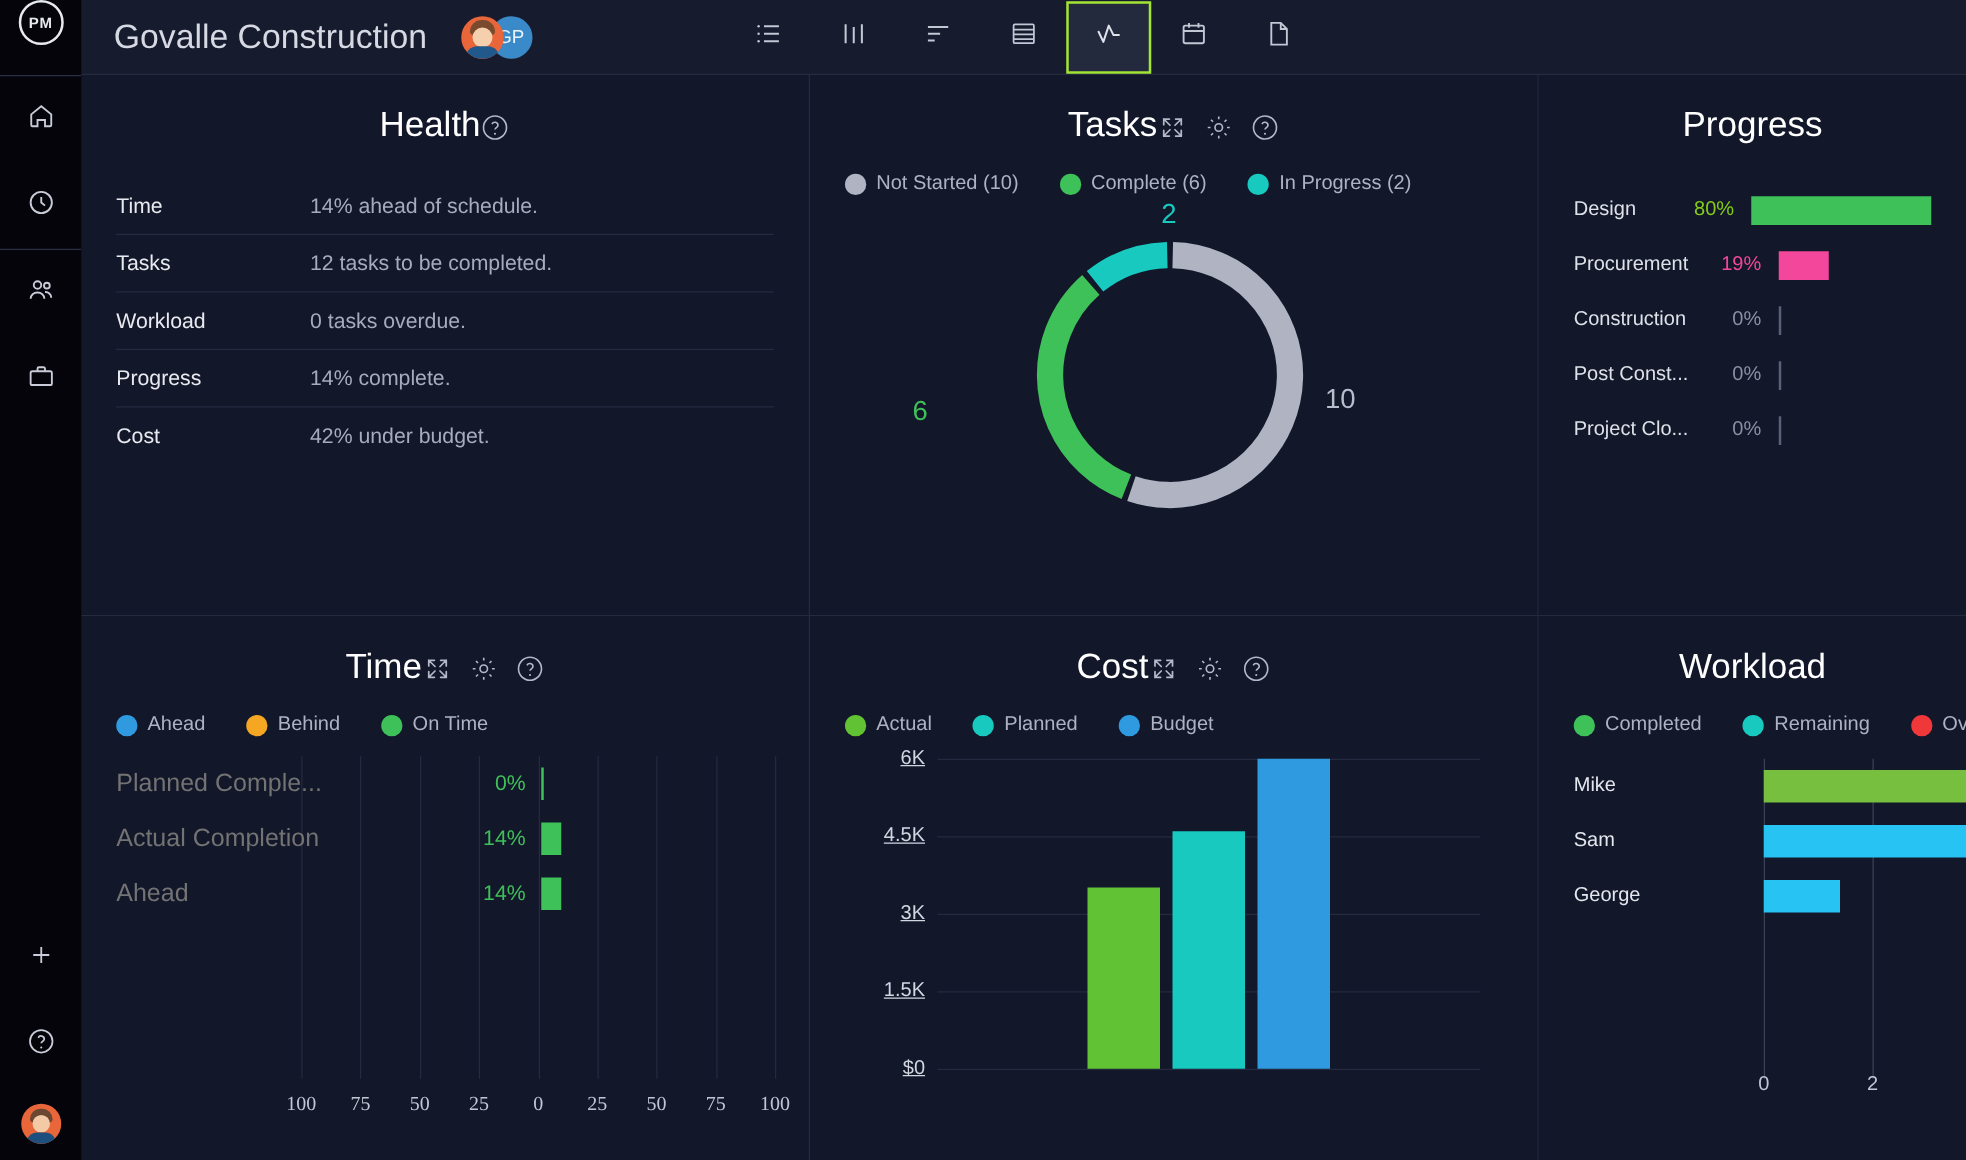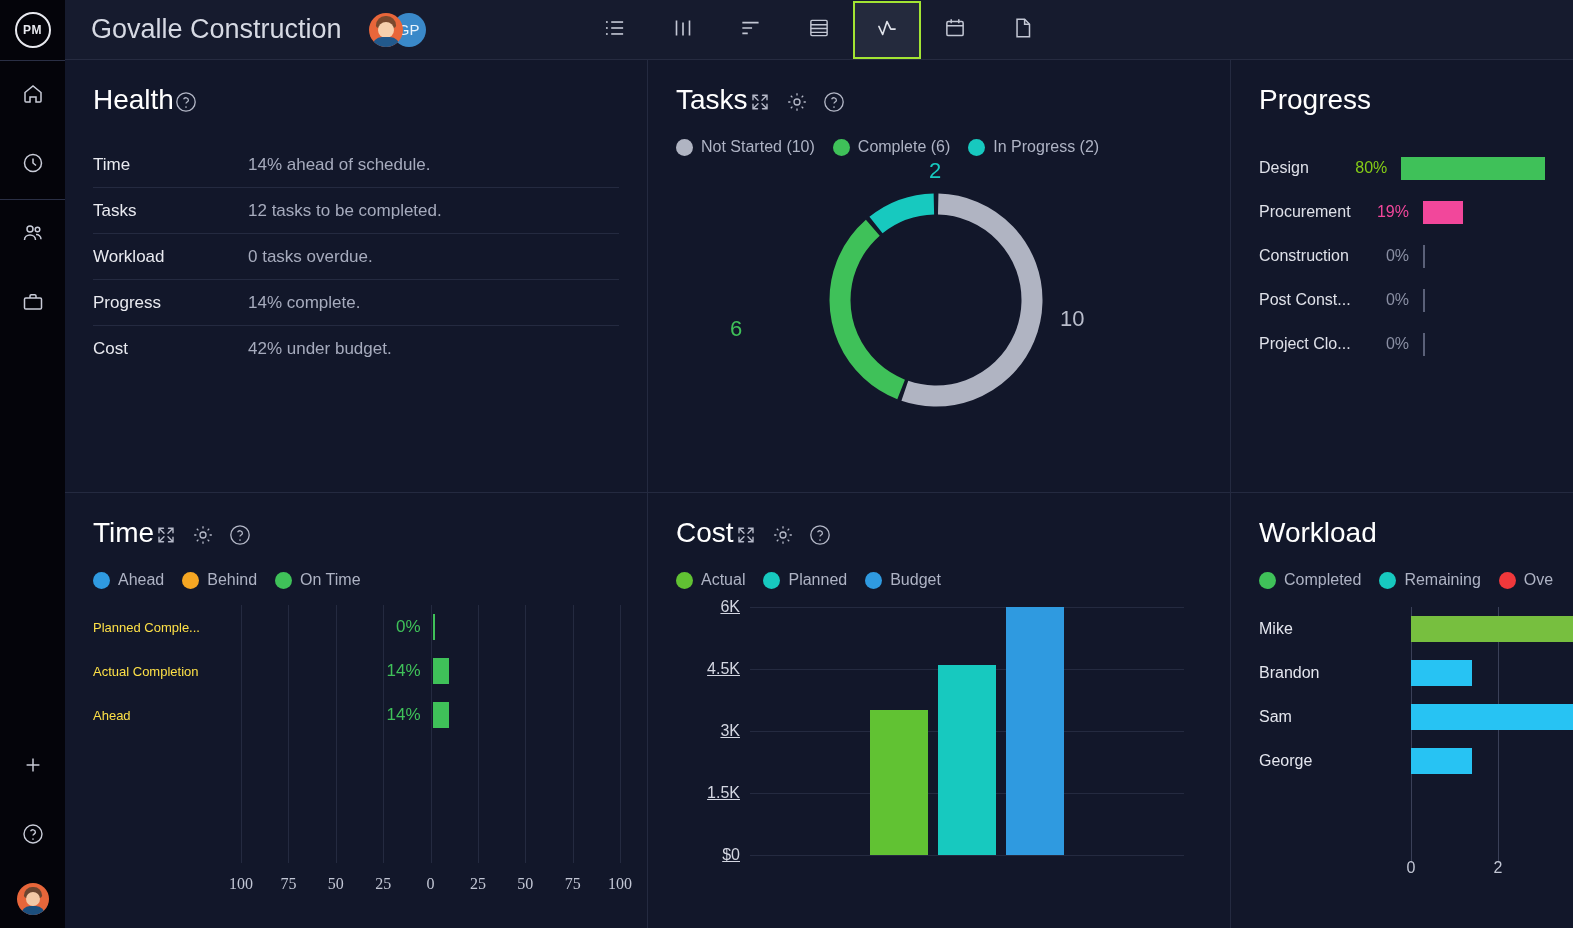--- a/index.html
+++ b/index.html
@@ -11,21 +11,21 @@
   }
   .app { position:relative; width:1573px; height:928px; display:flex; }
 
   
   .rail {
     width:65px; height:928px; background:#04040a;
     display:flex; flex-direction:column; align-items:center;
     flex:0 0 65px; position:relative; z-index:5;
   }
   .rail-logo {
-    width:65px; height:60px; display:flex; align-items:center; justify-content:center;
+    width:65px; height:60px; display:flex; justify-content:center;
   }
   .logo-circle {
     width:36px; height:36px; border:2px solid #e8e9ef; border-radius:50%;
     display:flex; align-items:center; justify-content:center;
     font-size:12px; font-weight:bold; color:#e8e9ef; letter-spacing:.5px;
   }
   .rail-group { display:flex; flex-direction:column; align-items:center; width:100%; }
   .rail-item {
     width:65px; height:69px; display:flex; align-items:center; justify-content:center;
     cursor:pointer;
@@ -86,37 +86,37 @@
     grid-template-columns:583px 583px 1fr;
     grid-template-rows:433px 1fr;
   }
   .panel {
     background:#12172a; position:relative; overflow:hidden;
     border-right:1px solid #242a40; border-bottom:1px solid #242a40;
     padding:26px 28px 0 28px;
   }
   .panel.nob { border-bottom:none; }
   .panel.nor { border-right:none; }
-  .panel-head { display:flex; align-items:flex-start; justify-content:flex-start; }
+  .panel-head { display:flex; align-items:flex-start; justify-content:center; }
   .panel-title { font-size:28px; color:#ffffff; font-weight:400; line-height:1; }
   .panel-icons { display:flex; align-items:center; gap:13px; margin-top:4px; }
   .picon { cursor:pointer; display:flex; }
 
   
   .health-rows { margin-top:28px; }
   .hrow {
     display:flex; align-items:center; height:46px;
     border-bottom:1px solid #242a40;
   }
   .hrow:last-child { border-bottom:none; }
   .hlabel { width:155px; font-size:17px; color:#e9eaf0; }
   .hval { font-size:17px; color:#a6abbd; }
 
   
-  .legend { display:flex; align-items:center; gap:18px; margin-top:24px; white-space:nowrap; }
+  .legend { display:flex; align-items:center; gap:33px; margin-top:24px; white-space:nowrap; }
   .lg { display:flex; align-items:center; gap:8px; }
   .dot { width:17px; height:17px; border-radius:50%; flex:0 0 17px; }
   .lgtxt { font-size:16px; color:#aeb3c4; }
 
   
   .donut-wrap { position:relative; margin-top:10px; height:280px; }
   .donut { position:absolute; left:140px; top:14px; }
   .dlabel { position:absolute; font-size:22px; font-weight:500; }
   .dlabel.d-top { left:253px; top:-8px; color:#17c9bf; }
   .dlabel.d-left { left:54px; top:150px; color:#3fc159; }
@@ -127,21 +127,21 @@
   .prow { display:flex; align-items:center; height:44px; }
   .pname { width:108px; font-size:16px; color:#dfe1e9; white-space:nowrap; }
   .ppct { width:56px; text-align:right; font-size:16px; padding-right:14px; }
   .pbar { height:23px; }
   .ptick { width:2px; height:23px; background:#5a6078; }
 
   
   .time-chart { position:relative; margin-top:16px; height:300px; }
   .tgrid { position:absolute; top:0; bottom:42px; width:1px; background:#242a40; }
   .trow { position:relative; height:44px; display:flex; align-items:center; }
-  .tname { width:222px; font-size:13px; color:#fde047; white-space:nowrap; overflow:hidden; }
+  .tname { width:222px; font-size:20px; color:#737373; white-space:nowrap; overflow:hidden; }
   .tpct { position:absolute; font-size:17px; text-align:right; width:60px; }
   .tbar { position:absolute; height:26px; }
   .ttick-row { position:absolute; left:0; right:0; bottom:0; height:42px; }
   .ttick { position:absolute; top:12px; font-size:16px; color:#c2c6d4; transform:translateX(-50%);font-family:Liberation Serif, serif; }
 
   
   .cost-chart { position:relative; margin-top:18px; height:300px; }
   .cgrid { position:absolute; left:74px; right:18px; height:1px; background:#242a40; }
   .cylab { position:absolute; font-size:16px; color:#d3d6e1; text-align:right; width:64px; transform:translateY(-50%);text-decoration:underline; }
   .cbar { position:absolute; bottom:0; }
@@ -575,24 +575,20 @@
             </div>
           </div>
         <div class="wl-chart" id="workload-chart">
             <div class="wgrid" style="left: 152px;"></div>
             <div class="wgrid" style="left: 239px;"></div>
             <div class="wrow">
               <div class="wname">Mike</div>
               <div class="wbar" style="left: 152px; width: 169.65px; background: rgb(119, 191, 63);"></div>
             </div>
             <div class="wrow">
-              <div class="wname">Brandon</div>
-              <div class="wbar" style="left: 152px; width: 60.9px; background: rgb(39, 195, 243);"></div>
-            </div>
-            <div class="wrow">
               <div class="wname">Sam</div>
               <div class="wbar" style="left: 152px; width: 195.75px; background: rgb(39, 195, 243);"></div>
             </div>
             <div class="wrow">
               <div class="wname">George</div>
               <div class="wbar" style="left: 152px; width: 60.9px; background: rgb(39, 195, 243);"></div>
             </div>
             <div class="wtick" style="left: 152px; top: 252px;">0</div>
             <div class="wtick" style="left: 239px; top: 252px;">2</div>
           </div>

